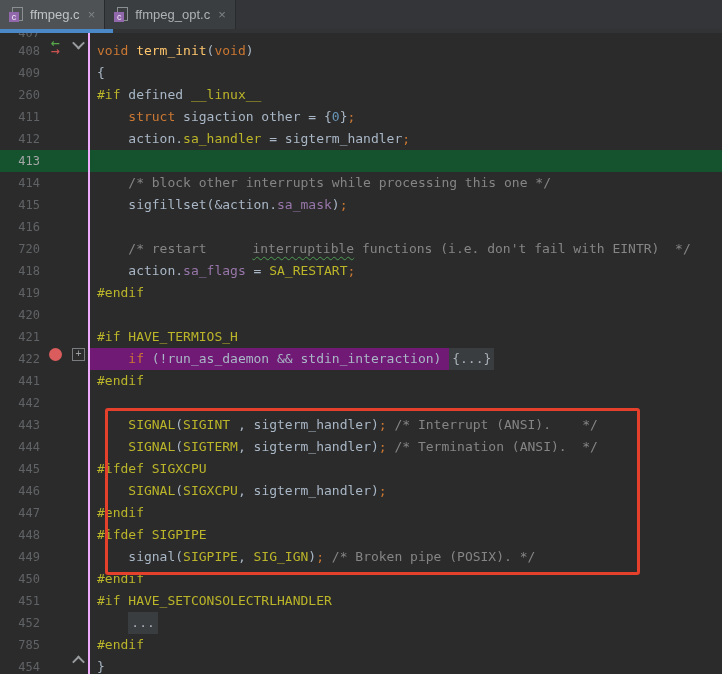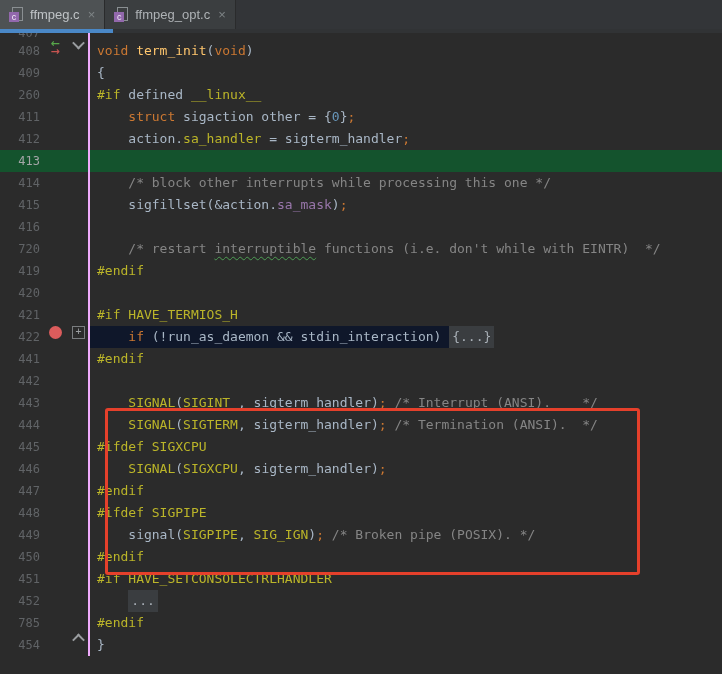--- a/index.html
+++ b/index.html
@@ -28,34 +28,34 @@
   .row.partial{height:7px;overflow:hidden;}
   .row.partial .lnum{transform:translateY(-11px);}
   .row.caret{background:#14532d;}
   .row.caret .lnum{color:#A4A6A8;}
   .gutter{flex:0 0 88px;width:88px;display:flex;align-items:flex-start;border-right:2px solid #f0abfc;}
   .lnum{width:40px;text-align:right;color:#606366;font-size:12px;}
   .gicon{width:30px;display:flex;align-items:center;justify-content:center;}
   .gfold{width:17px;display:flex;align-items:center;justify-content:center;}
   .code{flex:1;}
   .line-text{display:inline-block;padding-left:7px;height:22px;}
-  .line-text.bp{background:#0f172a;}
+  .line-text.bp{background:#701a75;}
   .chip{display:inline-block;background:#3A3D40;color:#A9B0B7;padding:0 3px;height:22px;}
 
   
   .tk-t{color:#A9B7C6;}
   .tk-kw{color:#CC7832;}
   .tk-fn{color:#FFC66D;}
   .tk-pp{color:#BBB529;}
   .tk-fld{color:#9876AA;}
   .tk-num{color:#6897BB;}
   .tk-semi{color:#CC7832;}
   .tk-cmt{color:#858585;}
   .tk-cmtsq{color:#858585;text-decoration:underline wavy #4E9E54 1px;text-underline-offset:3px;
-            text-decoration-skip-ink:none;}
+            text-decoration-skip-ink:none;margin-left:38px;}
 
   
   .bpdot{width:13px;height:13px;border-radius:50%;background:#DB5C5C;}
   .arrows{display:flex;flex-direction:column;align-items:center;justify-content:center;
           font-family:"DejaVu Sans",sans-serif;font-size:11px;font-weight:bold;}
   .arrows span{display:block;height:8px;line-height:8px;}
   .arrow-green{color:#57A64A;}
   .arrow-red{color:#C75450;}
   .chev-down{width:7px;height:7px;border-right:2px solid #9A9DA0;border-bottom:2px solid #9A9DA0;
              transform:rotate(45deg) translate(-1px,-1px);}
@@ -99,21 +99,22 @@
       <div class="row partial"><div class="gutter"><span class="lnum">407</span><span class="gicon"></span><span class="gfold"></span></div><div class="code"><span class="line-text"></span></div></div>
       <div class="row"><div class="gutter"><span class="lnum">408</span><span class="gicon"><span class="arrows"><span class="arrow-green">←</span><span class="arrow-red">→</span></span></span><span class="gfold"><span class="chev-down"></span></span></div><div class="code"><span class="line-text"><span class="tk-kw">void</span><span class="tk-t"> </span><span class="tk-fn">term_init</span><span class="tk-t">(</span><span class="tk-kw">void</span><span class="tk-t">)</span></span></div></div>
       <div class="row"><div class="gutter"><span class="lnum">409</span><span class="gicon"></span><span class="gfold"></span></div><div class="code"><span class="line-text"><span class="tk-t">{</span></span></div></div>
       <div class="row"><div class="gutter"><span class="lnum">260</span><span class="gicon"></span><span class="gfold"></span></div><div class="code"><span class="line-text"><span class="tk-pp">#if</span><span class="tk-t"> defined </span><span class="tk-pp">__linux__</span></span></div></div>
       <div class="row"><div class="gutter"><span class="lnum">411</span><span class="gicon"></span><span class="gfold"></span></div><div class="code"><span class="line-text"><span class="tk-t">    </span><span class="tk-kw">struct</span><span class="tk-t"> sigaction other = {</span><span class="tk-num">0</span><span class="tk-t">}</span><span class="tk-semi">;</span></span></div></div>
       <div class="row"><div class="gutter"><span class="lnum">412</span><span class="gicon"></span><span class="gfold"></span></div><div class="code"><span class="line-text"><span class="tk-t">    action.</span><span class="tk-pp">sa_handler</span><span class="tk-t"> = sigterm_handler</span><span class="tk-semi">;</span></span></div></div>
       <div class="row caret"><div class="gutter"><span class="lnum">413</span><span class="gicon"></span><span class="gfold"></span></div><div class="code"><span class="line-text"></span></div></div>
       <div class="row"><div class="gutter"><span class="lnum">414</span><span class="gicon"></span><span class="gfold"></span></div><div class="code"><span class="line-text"><span class="tk-t">    </span><span class="tk-cmt">/* block other interrupts while processing this one */</span></span></div></div>
       <div class="row"><div class="gutter"><span class="lnum">415</span><span class="gicon"></span><span class="gfold"></span></div><div class="code"><span class="line-text"><span class="tk-t">    sigfillset(&amp;action.</span><span class="tk-fld">sa_mask</span><span class="tk-t">)</span><span class="tk-semi">;</span></span></div></div>
       <div class="row"><div class="gutter"><span class="lnum">416</span><span class="gicon"></span><span class="gfold"></span></div><div class="code"><span class="line-text"></span></div></div>
-      <div class="row"><div class="gutter"><span class="lnum">720</span><span class="gicon"></span><span class="gfold"></span></div><div class="code"><span class="line-text"><span class="tk-t">    </span><span class="tk-cmt">/* restart </span><span class="tk-cmtsq">interruptible</span><span class="tk-cmt"> functions (i.e. don't while with EINTR)  */</span></span></div></div>
+      <div class="row"><div class="gutter"><span class="lnum">720</span><span class="gicon"></span><span class="gfold"></span></div><div class="code"><span class="line-text"><span class="tk-t">    </span><span class="tk-cmt">/* restart </span><span class="tk-cmtsq">interruptible</span><span class="tk-cmt"> functions (i.e. don't fail with EINTR)  */</span></span></div></div>
+      <div class="row"><div class="gutter"><span class="lnum">418</span><span class="gicon"></span><span class="gfold"></span></div><div class="code"><span class="line-text"><span class="tk-t">    action.</span><span class="tk-fld">sa_flags</span><span class="tk-t"> = </span><span class="tk-pp">SA_RESTART</span><span class="tk-semi">;</span></span></div></div>
       <div class="row"><div class="gutter"><span class="lnum">419</span><span class="gicon"></span><span class="gfold"></span></div><div class="code"><span class="line-text"><span class="tk-pp">#endif</span></span></div></div>
       <div class="row"><div class="gutter"><span class="lnum">420</span><span class="gicon"></span><span class="gfold"></span></div><div class="code"><span class="line-text"></span></div></div>
       <div class="row"><div class="gutter"><span class="lnum">421</span><span class="gicon"></span><span class="gfold"></span></div><div class="code"><span class="line-text"><span class="tk-pp">#if HAVE_TERMIOS_H</span></span></div></div>
       <div class="row"><div class="gutter"><span class="lnum">422</span><span class="gicon"><span class="bpdot"></span></span><span class="gfold"><span class="plusbox">+</span></span></div><div class="code"><span class="line-text bp"><span class="tk-t">    </span><span class="tk-kw">if</span><span class="tk-t"> (!run_as_daemon &amp;&amp; stdin_interaction) </span></span><span class="chip">{...}</span></div></div>
       <div class="row"><div class="gutter"><span class="lnum">441</span><span class="gicon"></span><span class="gfold"></span></div><div class="code"><span class="line-text"><span class="tk-pp">#endif</span></span></div></div>
       <div class="row"><div class="gutter"><span class="lnum">442</span><span class="gicon"></span><span class="gfold"></span></div><div class="code"><span class="line-text"></span></div></div>
       <div class="row"><div class="gutter"><span class="lnum">443</span><span class="gicon"></span><span class="gfold"></span></div><div class="code"><span class="line-text"><span class="tk-t">    </span><span class="tk-pp">SIGNAL</span><span class="tk-t">(</span><span class="tk-pp">SIGINT</span><span class="tk-t"> , sigterm_handler)</span><span class="tk-semi">;</span><span class="tk-t"> </span><span class="tk-cmt">/* Interrupt (ANSI).    */</span></span></div></div>
       <div class="row"><div class="gutter"><span class="lnum">444</span><span class="gicon"></span><span class="gfold"></span></div><div class="code"><span class="line-text"><span class="tk-t">    </span><span class="tk-pp">SIGNAL</span><span class="tk-t">(</span><span class="tk-pp">SIGTERM</span><span class="tk-t">, sigterm_handler)</span><span class="tk-semi">;</span><span class="tk-t"> </span><span class="tk-cmt">/* Termination (ANSI).  */</span></span></div></div>
       <div class="row"><div class="gutter"><span class="lnum">445</span><span class="gicon"></span><span class="gfold"></span></div><div class="code"><span class="line-text"><span class="tk-pp">#ifdef SIGXCPU</span></span></div></div>
       <div class="row"><div class="gutter"><span class="lnum">446</span><span class="gicon"></span><span class="gfold"></span></div><div class="code"><span class="line-text"><span class="tk-t">    </span><span class="tk-pp">SIGNAL</span><span class="tk-t">(</span><span class="tk-pp">SIGXCPU</span><span class="tk-t">, sigterm_handler)</span><span class="tk-semi">;</span></span></div></div>

